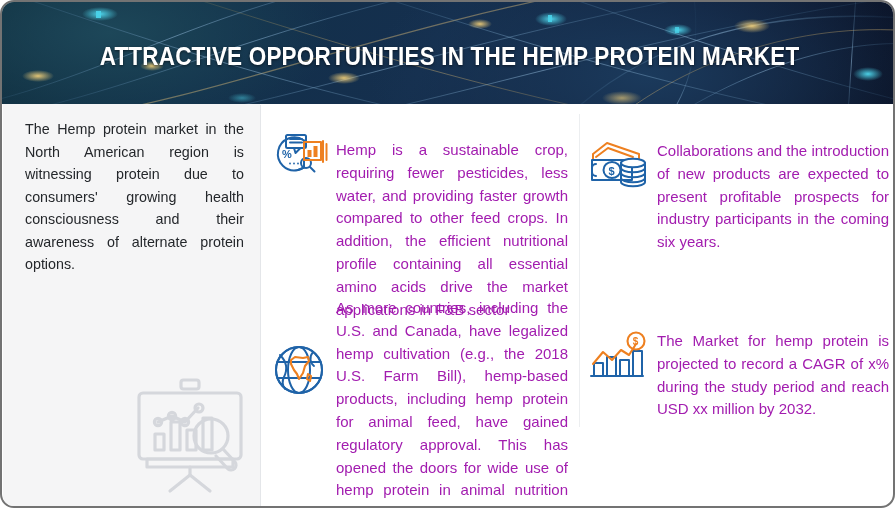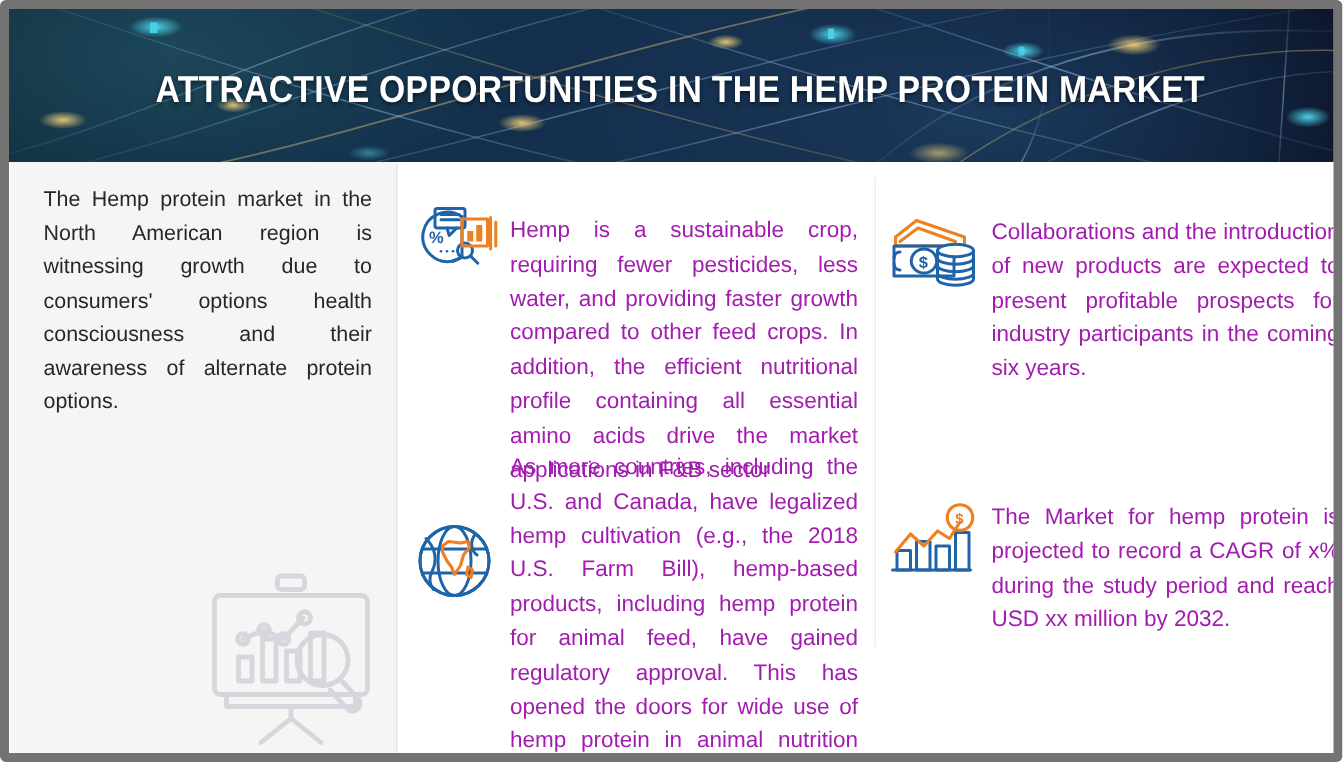--- a/index.html
+++ b/index.html
@@ -7,22 +7,22 @@
     width: 895px; height: 508px;
     background: #ffffff;
     font-family: "Liberation Sans", sans-serif;
     overflow: hidden;
   }
 
   .card {
     position: relative;
     width: 895px; height: 508px;
     background: #ffffff;
-    border: 6px solid #737373;
-    border-radius: 4px;
+    border: 2px solid #737373;
+    border-radius: 14px;
     overflow: hidden;
   }
 
   
   .banner {
     position: absolute; left: 0; top: 0;
     width: 895px; height: 102px;
     background:
       radial-gradient(ellipse 360px 170px at 12% 30%, #1d4759 0%, rgba(29,71,89,0) 62%),
       radial-gradient(ellipse 420px 200px at 72% 72%, #1b3a5c 0%, rgba(27,58,92,0) 66%),
@@ -181,21 +181,21 @@
         <ellipse cx="36" cy="74" rx="16" ry="6" fill="url(#glowY)"></ellipse>
         <ellipse cx="150" cy="64" rx="12" ry="5" fill="url(#glowY)"></ellipse>
         <ellipse cx="620" cy="96" rx="20" ry="7" fill="url(#glowY)" opacity="0.7"></ellipse>
         <ellipse cx="240" cy="96" rx="14" ry="5" fill="url(#glowC)" opacity="0.5"></ellipse>
       </g>
     </svg>
     <div class="banner-title">ATTRACTIVE OPPORTUNITIES IN THE HEMP PROTEIN MARKET</div>
   </div>
 
   <div class="left-panel">
-    <div class="left-text">The Hemp protein market in the North American region is witnessing growth due to consumers' options health consciousness and their awareness of alternate protein options.</div>
+    <div class="left-text">The Hemp protein market in the North American region is witnessing protein due to consumers' growing health consciousness and their awareness of alternate protein options.</div>
 
     <svg class="watermark" viewBox="0 0 122 122">
       <g fill="none" stroke="#d5d7dc" stroke-width="3.2" stroke-linecap="round" stroke-linejoin="round">
         <rect x="52" y="6" width="18" height="9" rx="2.5"></rect>
         <path d="M14,19 h94 a4,4 0 0 1 4,4 v58 a4,4 0 0 1 -4,4 h-94 a4,4 0 0 1 -4,-4 v-58 a4,4 0 0 1 4,-4 z"></path>
         <path d="M18,85 h86 v8 h-86 z"></path>
         <path d="M61,93 v8"></path>
         <path d="M61,101 l-20,16 M61,101 l20,16"></path>
         <rect x="26" y="60" width="9" height="16"></rect>
         <rect x="42" y="48" width="9" height="28"></rect>

